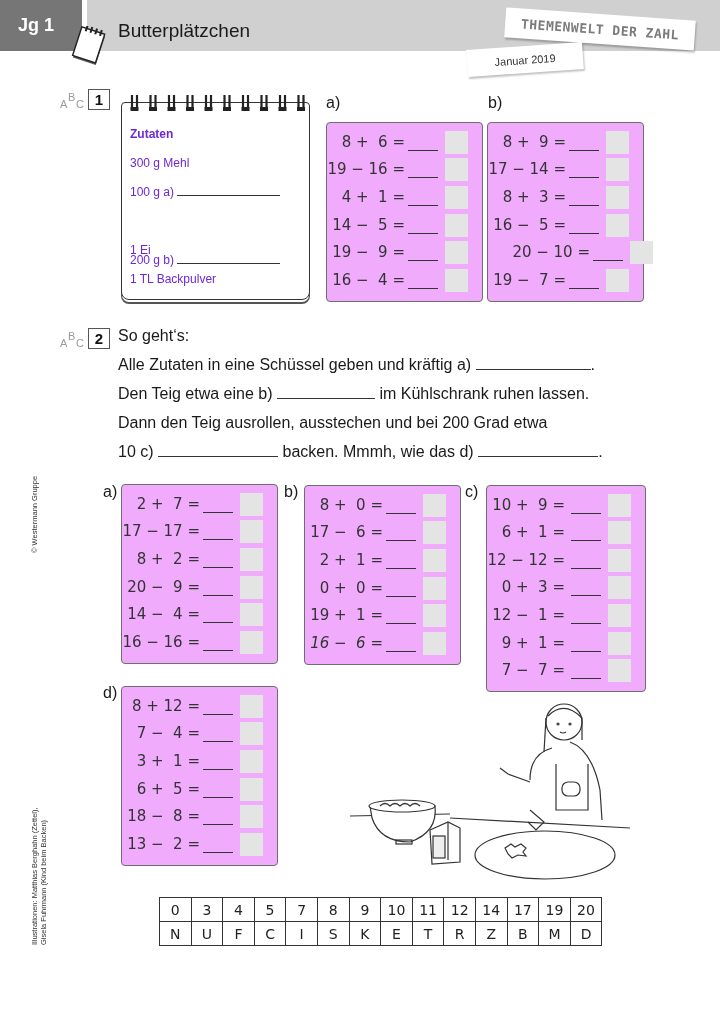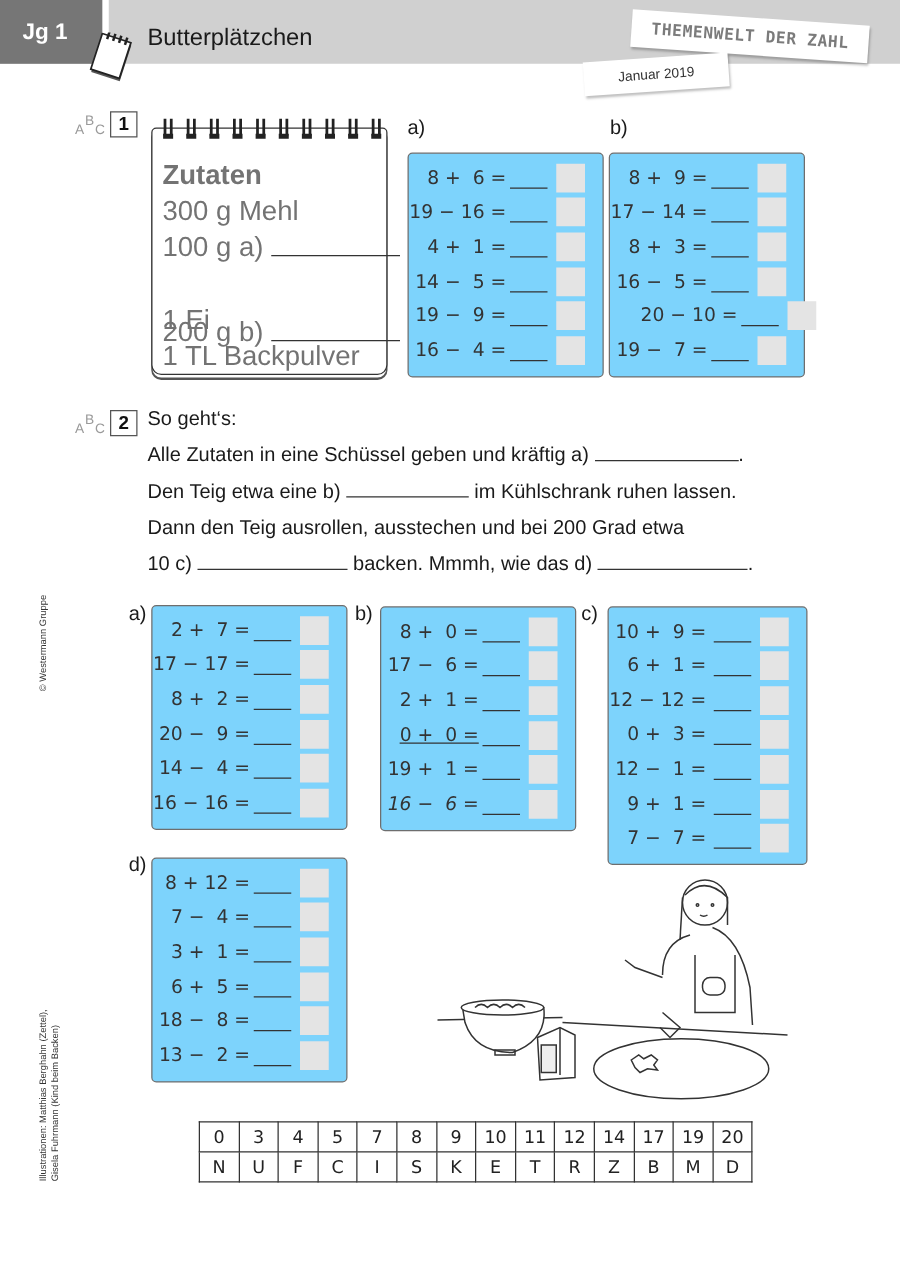--- a/index.html
+++ b/index.html
@@ -29,29 +29,29 @@
   .abc span { position: absolute; }
   .task-num { position: absolute; width: 22px; height: 21px; border: 1.3px solid #555;
               font-family: "Liberation Sans", sans-serif; font-weight: bold; font-size: 15px;
               display: flex; align-items: center; justify-content: center; color: #111; }
 
   
   .notepad { position: absolute; left: 121px; top: 102px; width: 189px; height: 198px;
              border: 1.6px solid #333; border-radius: 4px 4px 8px 8px; background: #fff;
              box-shadow: 0 3px 0 -1px #fff, 0 4px 0 0 #555; }
   .rings { position: absolute; left: 126px; top: 93px; width: 180px; height: 22px; }
-  .note-line { position: absolute; left: 130px; font-family: "Liberation Sans", sans-serif; font-size: 22px; color: #737373; }
+  .note-line { position: absolute; left: 130px; font-family: "Liberation Sans", sans-serif; font-size: 12px; color: #6d28d9; }
   .note-line.bold { font-weight: bold; }
   .blank { display: inline-block; border-bottom: 1.3px solid #333; }
 
   
   .sub-label { position: absolute; font-family: "Liberation Sans", sans-serif; font-size: 16px; color: #1a1a1a; }
 
   
-  .eq-box { position: absolute; border: 1.6px solid #6e6e6e; border-radius: 4px; background: #7dd3fc; }
+  .eq-box { position: absolute; border: 1.6px solid #6e6e6e; border-radius: 4px; background: #f0abfc; }
   .eq-row { position: absolute; left: 0; height: 28px; width: 100%; }
   .eq-text { position: absolute; right: 0; top: 0; font-family: "DejaVu Sans", sans-serif; font-size: 15px;
              color: #333; white-space: pre; }
   .eq-blank { position: absolute; width: 30px; height: 0; border-bottom: 1.3px solid #333; }
   .eq-check { position: absolute; width: 23px; height: 23px; background: #e4e4e4; }
 
   
   .t2-line { position: absolute; left: 118px; font-family: "Liberation Sans", sans-serif; font-size: 16px; color: #1a1a1a; white-space: nowrap; }
 
   
@@ -285,21 +285,21 @@
       <span class="eq-text" style="right: 77px; top: 3.83333px; text-align: right;">17 −  6 =</span>
       <span class="eq-blank" style="left: 81px; top: 20.8333px;"></span>
       <span class="eq-check" style="left: 118px; top: 1.83333px;"></span>
     </div>
     <div class="eq-row" style="top: 61.3333px; height: 27.6667px;">
       <span class="eq-text" style="right: 77px; top: 3.83333px; text-align: right;">2 +  1 =</span>
       <span class="eq-blank" style="left: 81px; top: 20.8333px;"></span>
       <span class="eq-check" style="left: 118px; top: 1.83333px;"></span>
     </div>
     <div class="eq-row" style="top: 89px; height: 27.6667px;">
-      <span class="eq-text" style="right: 77px; top: 3.83333px; text-align: left; text-decoration: underline;">0 +  0 =</span>
+      <span class="eq-text" style="right: 77px; top: 3.83333px; text-align: left;">0 +  0 =</span>
       <span class="eq-blank" style="left: 81px; top: 20.8333px;"></span>
       <span class="eq-check" style="left: 118px; top: 1.83333px;"></span>
     </div>
     <div class="eq-row" style="top: 116.667px; height: 27.6667px;">
       <span class="eq-text" style="right: 77px; top: 3.83333px; text-align: right;">19 +  1 =</span>
       <span class="eq-blank" style="left: 81px; top: 20.8333px;"></span>
       <span class="eq-check" style="left: 118px; top: 1.83333px;"></span>
     </div>
     <div class="eq-row" style="top: 144.333px; height: 27.6667px; font-style: italic;">
       <span class="eq-text" style="right: 77px; top: 3.83333px; text-align: right;">16 −  6 =</span>

